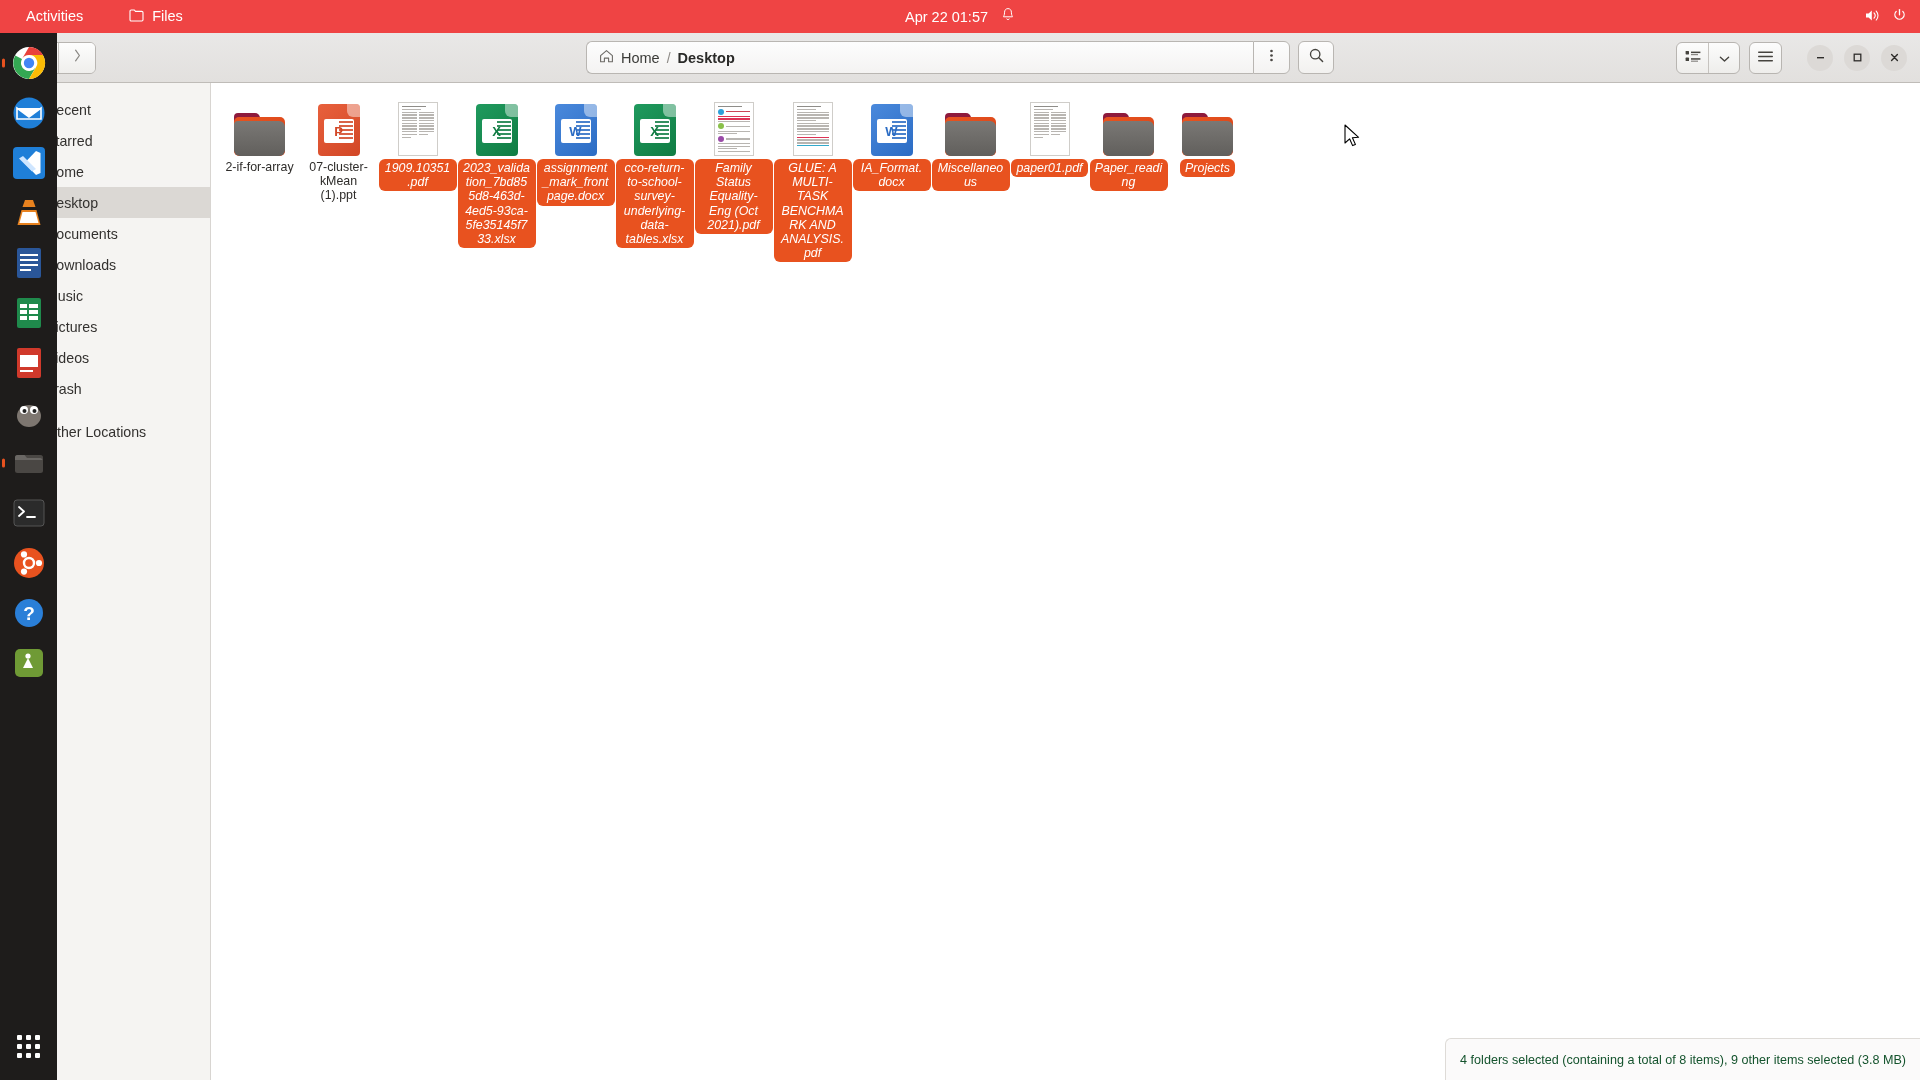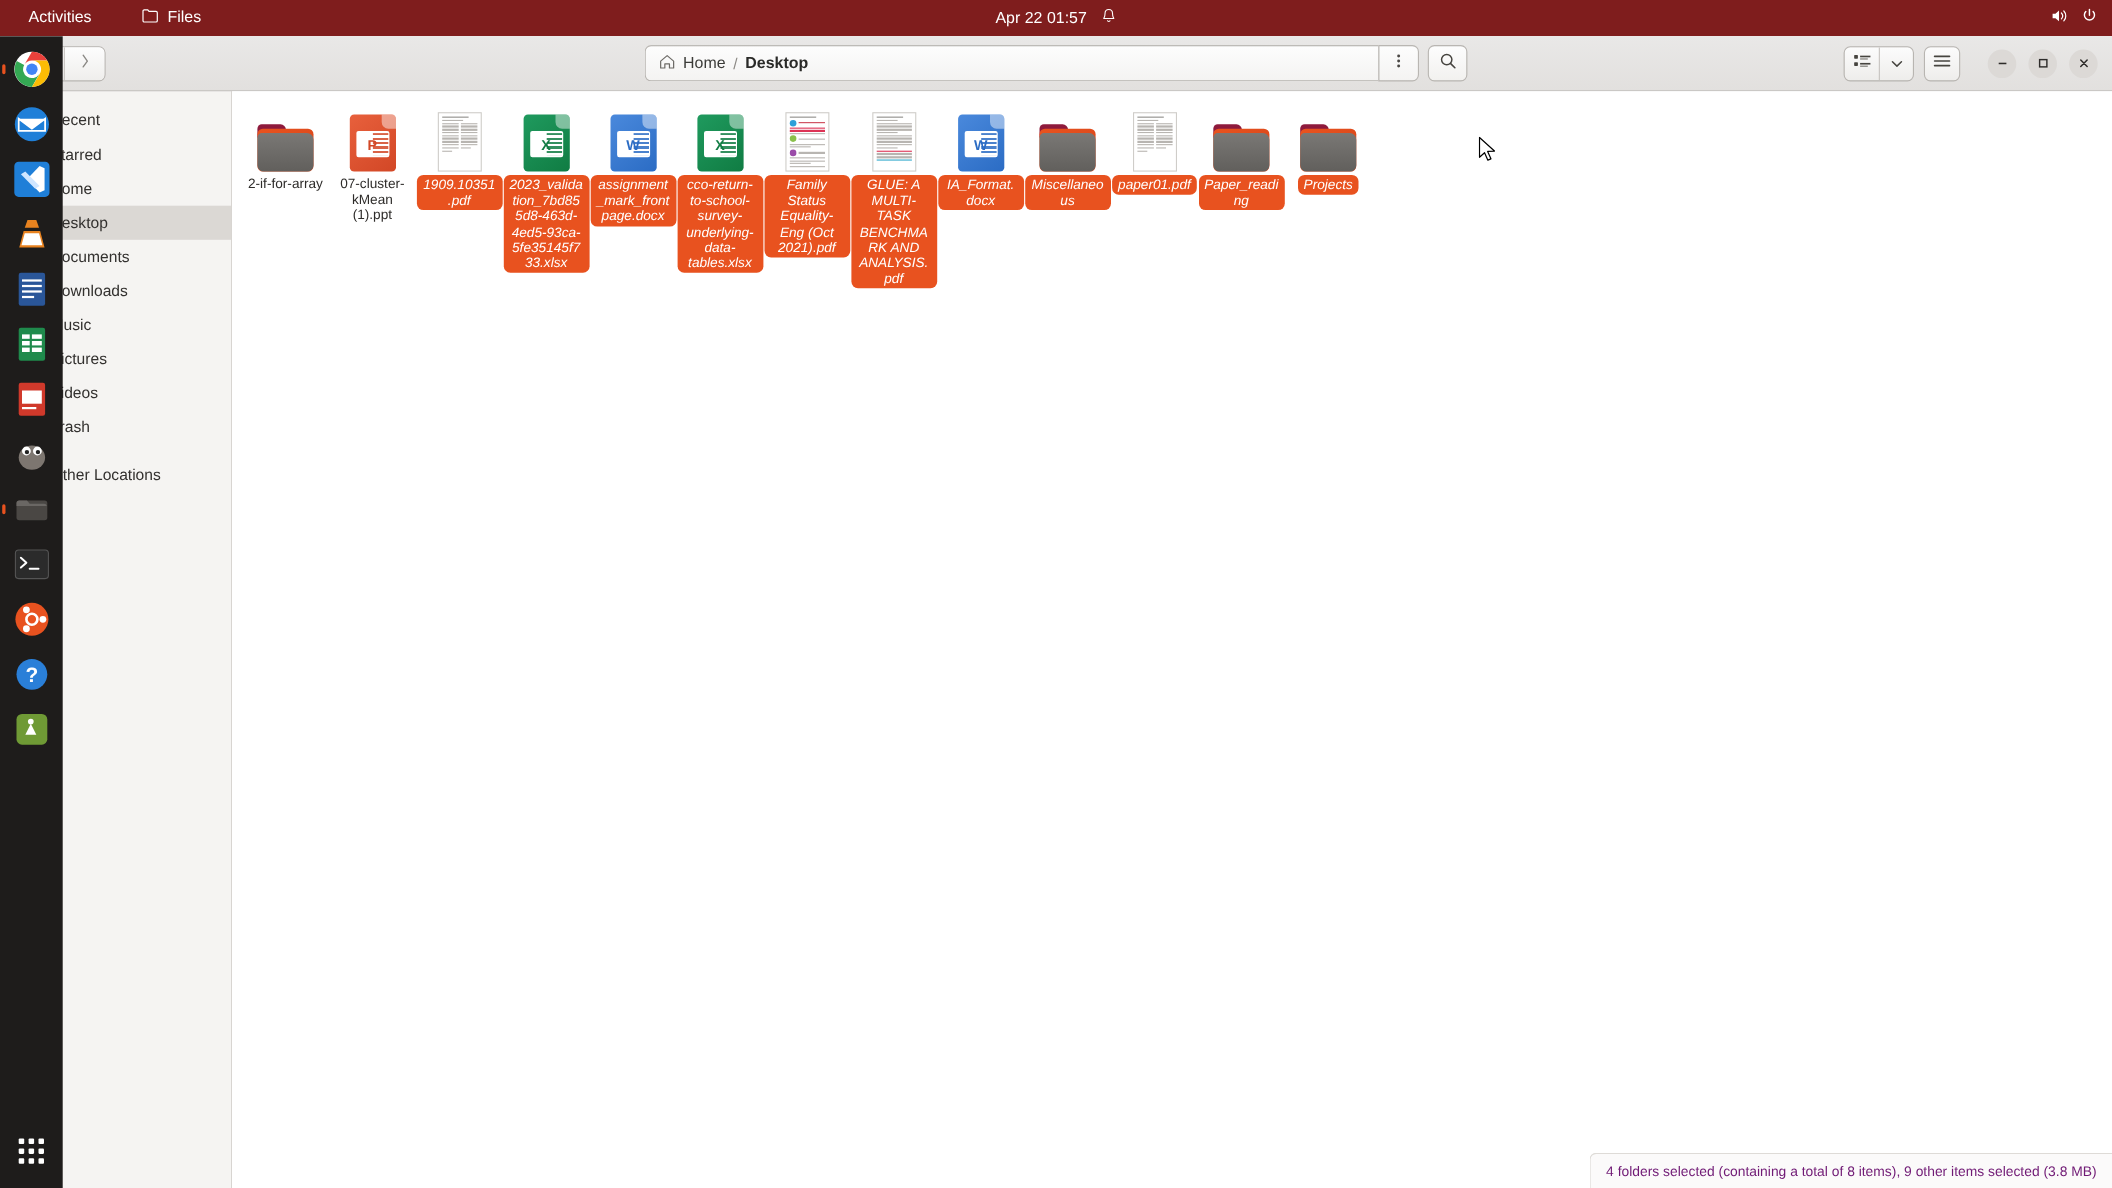--- a/index.html
+++ b/index.html
@@ -6,21 +6,21 @@
   html,body { width:1920px; height:1080px; overflow:hidden; }
   body {
     font-family:"Liberation Sans", sans-serif;
     background:#ffffff;
     -webkit-font-smoothing:antialiased;
   }
 
   
   .topbar {
     position:absolute; left:0; top:0; width:1920px; height:33px;
-    background:#7f1d1d; color:#ffffff;
+    background:#ef4444; color:#ffffff;
     display:flex; align-items:center;
     font-size:14.5px;
   }
   .topbar-left { display:flex; align-items:center; gap:0px; padding-left:16px; }
   .tb-item {
     display:flex; align-items:center; gap:8px;
     padding:4px 10px; border-radius:5px; color:#ffffff;
     font-size:14.5px; line-height:1;
   }
   .tb-item.activities { margin-right:26px; }
@@ -200,25 +200,25 @@
   }
   .pdfthumb .ln { height:1.4px; background:#b8b5b1; width:100%; }
   .pdfthumb .ln.s { width:62%; }
   .pdfthumb .ln.t { width:78%; background:#8f8d89; }
   .pdfthumb .cols { display:flex; gap:2px; flex:1; }
   .pdfthumb .col { flex:1; display:flex; flex-direction:column; gap:1.4px; }
 
   
   .statusbar {
     position:absolute; right:0; bottom:0;
-    height:32px; padding:0 14px;
+    height:42px; padding:0 14px;
     background:#fbfafa; border-top:1px solid #dedbd7; border-left:1px solid #dedbd7;
     border-radius:6px 0 0 0;
     display:flex; align-items:center;
-    font-size:12.6px; color:#701a75;
+    font-size:12.6px; color:#14532d;
   }
 
   
   .dock {
     position:absolute; left:0; top:33px; width:57px; height:1047px;
     background:#1e1c1b;
     display:flex; flex-direction:column; align-items:center;
     padding-top:10px; gap:10px;
   }
   .dockicon {

